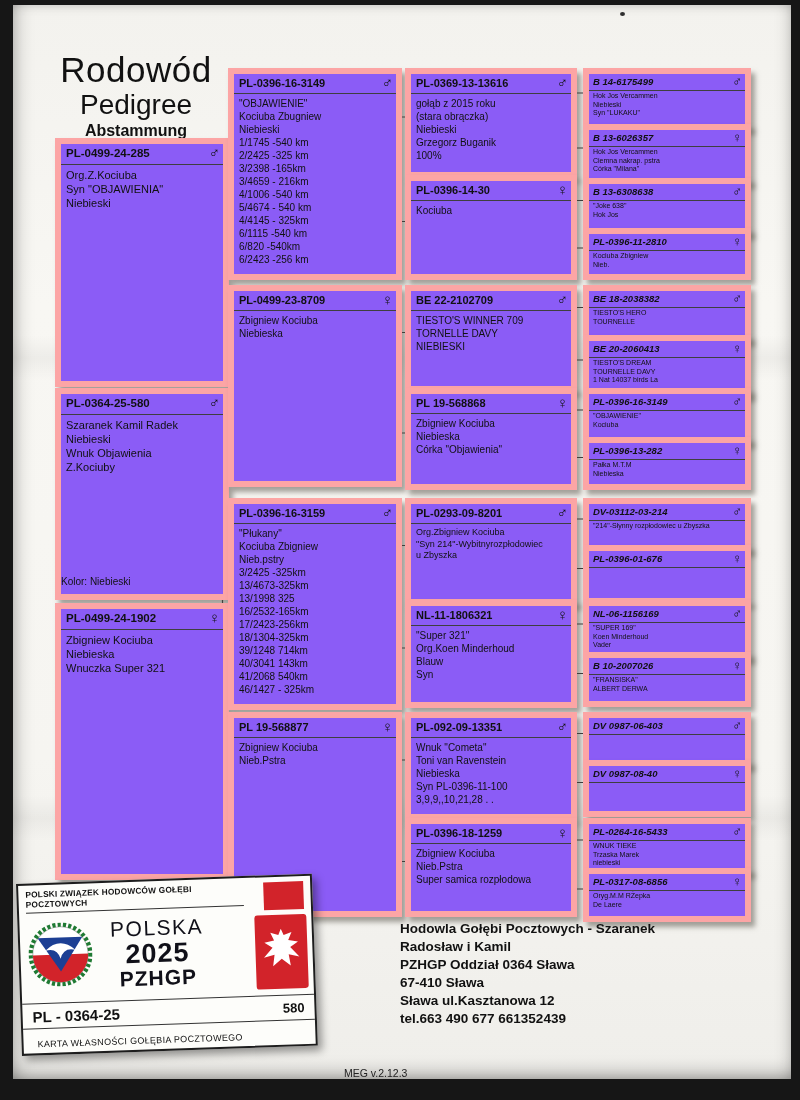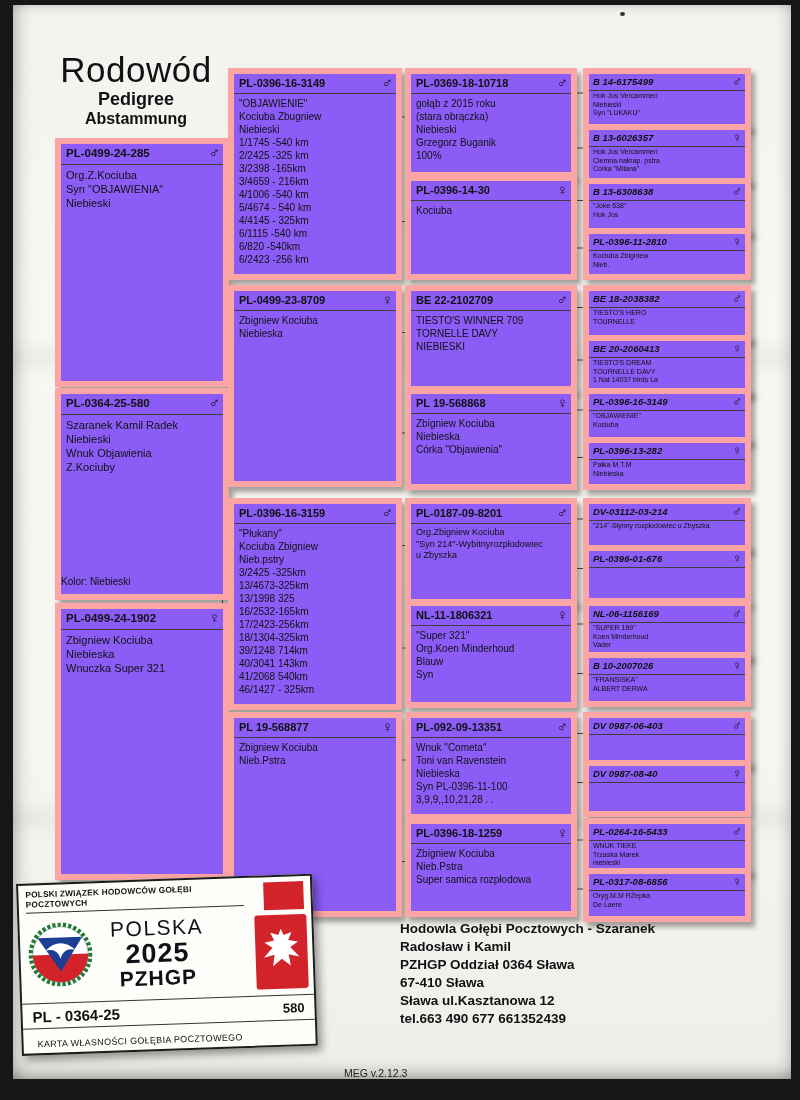--- a/index.html
+++ b/index.html
@@ -8,21 +8,21 @@
   .paper{position:absolute;left:13px;top:5px;right:9px;bottom:21px;
     background:linear-gradient(180deg,#f3f2ee 0%,#f8f7f3 28%,#f6f5f1 70%,#efeeea 100%);
     box-shadow:inset 14px 0 20px -14px rgba(0,0,0,.35), inset -12px 0 18px -14px rgba(0,0,0,.3),
                inset 0 -16px 20px -14px rgba(0,0,0,.4), inset 0 10px 14px -12px rgba(0,0,0,.2);}
   .crease{position:absolute;left:0;width:100%;height:46px;
     background:linear-gradient(180deg,rgba(0,0,0,0) 0%,rgba(0,0,0,.045) 50%,rgba(0,0,0,0) 100%);pointer-events:none;}
   .speck{position:absolute;width:5px;height:4px;background:#2e2e2e;border-radius:50%;}
 
   .title{position:absolute;left:50px;top:52px;width:172px;text-align:center;}
   .title .t-main{font-size:35px;font-weight:normal;letter-spacing:.5px;line-height:1.05;}
-  .title .t-sub1{font-size:18px;font-weight:bold;line-height:1.15;text-align:center;}
+  .title .t-sub1{font-size:28px;font-weight:normal;line-height:1.15;text-align:center;}
   .title .t-sub2{font-size:16px;font-weight:bold;line-height:1.2;}
 
   .pbox{position:absolute;background:#8b5cf6;border:6px solid #fca5a5;
     box-shadow:4px 5px 5px rgba(80,75,65,.5);}
   .pbox-h{position:relative;border-bottom:1px solid #3f3f3f;padding:2px 18px 2px 5px;
     font-weight:bold;font-size:11px;line-height:1.35;white-space:nowrap;}
   .sex{position:absolute;right:3px;top:0;font-size:15px;font-weight:normal;line-height:1.2;}
   .pbox-b{padding:3px 5px;font-size:10px;line-height:1.3;white-space:pre-line;}
   .g1 .pbox-h{font-size:11.5px;}
   .g1 .pbox-b{font-size:11px;}
@@ -148,21 +148,21 @@
 41/2068 540km
 46/1427 - 325km</div>
   </div>
   <div class="pbox" style="left:228px;top:712px;width:162px;height:193px">
     <div class="pbox-h"><span>PL 19-568877</span><span class="sex">♀</span></div>
     <div class="pbox-b">Zbigniew Kociuba
 Nieb.Pstra</div>
   </div>
 
   <div class="pbox" style="left:405px;top:68px;width:160px;height:98px">
-    <div class="pbox-h"><span>PL-0369-18-10718</span><span class="sex">♂</span></div>
+    <div class="pbox-h"><span>PL-0369-13-13616</span><span class="sex">♂</span></div>
     <div class="pbox-b">gołąb z 2015 roku
 (stara obrączka)
 Niebieski
 Grzegorz Buganik
 100%</div>
   </div>
   <div class="pbox" style="left:405px;top:175px;width:160px;height:93px">
     <div class="pbox-h"><span>PL-0396-14-30</span><span class="sex">♀</span></div>
     <div class="pbox-b">Kociuba</div>
   </div>
@@ -172,21 +172,21 @@
 TORNELLE DAVY
 NIEBIESKI</div>
   </div>
   <div class="pbox" style="left:405px;top:388px;width:160px;height:90px">
     <div class="pbox-h"><span>PL 19-568868</span><span class="sex">♀</span></div>
     <div class="pbox-b">Zbigniew Kociuba
 Niebieska
 Córka "Objawienia"</div>
   </div>
   <div class="pbox" style="left:405px;top:498px;width:160px;height:95px">
-    <div class="pbox-h"><span>PL-0187-09-8201</span><span class="sex">♂</span></div>
+    <div class="pbox-h"><span>PL-0293-09-8201</span><span class="sex">♂</span></div>
     <div class="pbox-b" style="font-size:9px">Org.Zbigniew Kociuba
 "Syn 214"-Wybitnyrozpłodowiec
 u Zbyszka</div>
   </div>
   <div class="pbox" style="left:405px;top:600px;width:160px;height:96px">
     <div class="pbox-h"><span>NL-11-1806321</span><span class="sex">♀</span></div>
     <div class="pbox-b">"Super 321"
 Org.Koen Minderhoud
 Blauw
 Syn</div>

